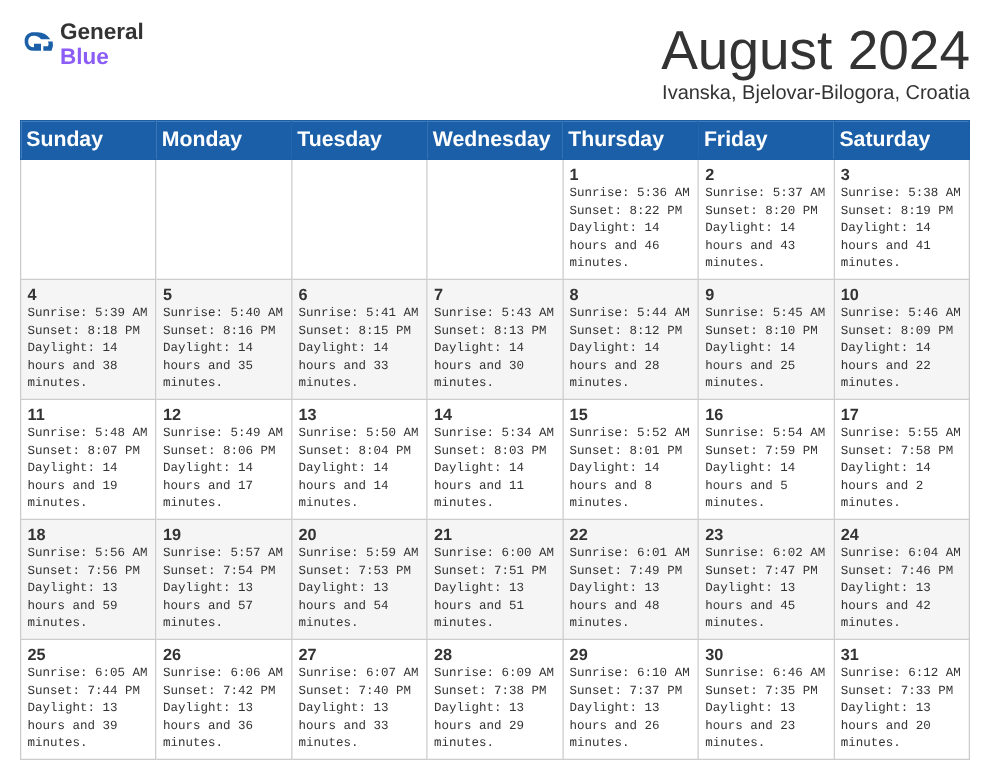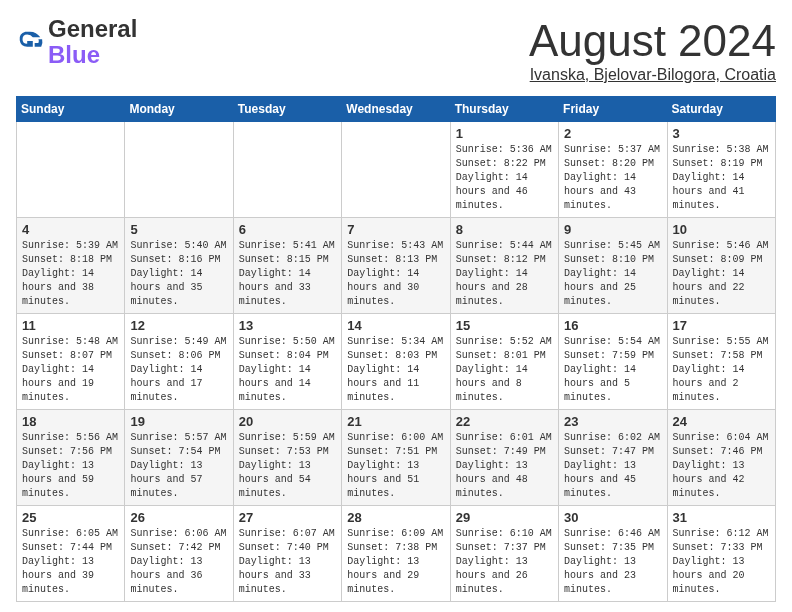--- a/index.html
+++ b/index.html
@@ -15,52 +15,51 @@
       justify-content: space-between;
       align-items: flex-start;
       margin-bottom: 12px;
     }
     .logo {
       display: flex;
       align-items: center;
       gap: 4px;
     }
     .logo-text {
-      font-size: 24px;
+      font-size: 18px;
       font-weight: bold;
       line-height: 1.1;
     }
     .logo-general { color: #333; }
     .logo-blue { color: #8b5cf6; }
     .logo-icon {
       width: 28px;
       height: 28px;
     }
     .title-block {
       text-align: right;
     }
     .month-year {
       font-size: 44px;
       font-weight: normal;
       color: #333;
     }
     .location {
       font-size: 16px;
       color: #333;
-      text-decoration: underline;
     }
     .calendar-table {
       width: 100%;
       border-collapse: collapse;
       border: 1px solid #ccc;
     }
     .calendar-table th {
       background: #1a5fa8;
       color: #fff;
-      font-size: 12px;
+      font-size: 17px;
       padding: 5px 4px;
       text-align: left;
       border: 1px solid #1a5fa8;
     }
     .calendar-table td {
       vertical-align: top;
       border: 1px solid #ccc;
       padding: 4px 5px;
       font-size: 10.5px;
       color: #333;

